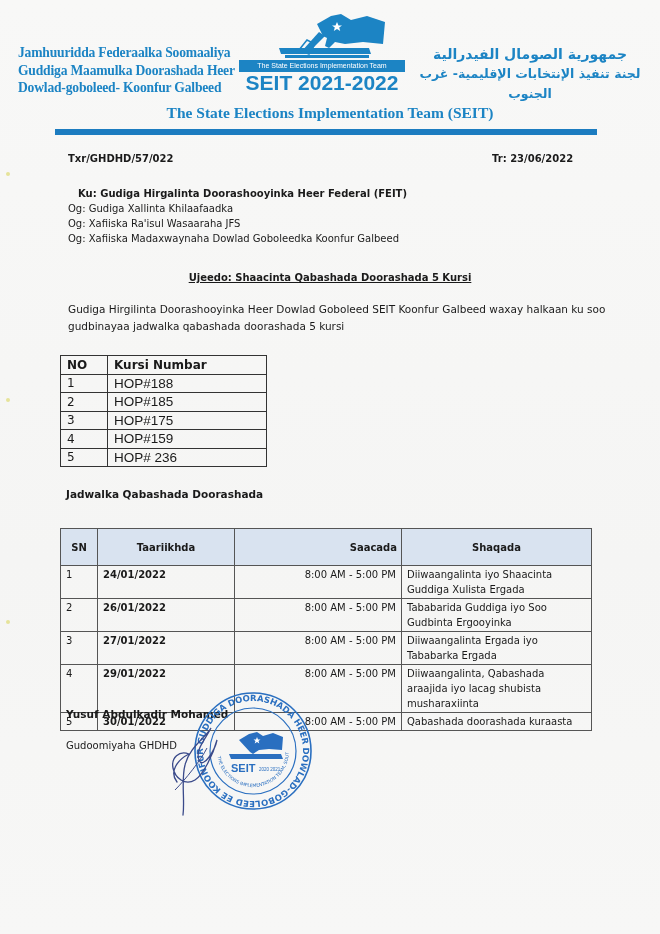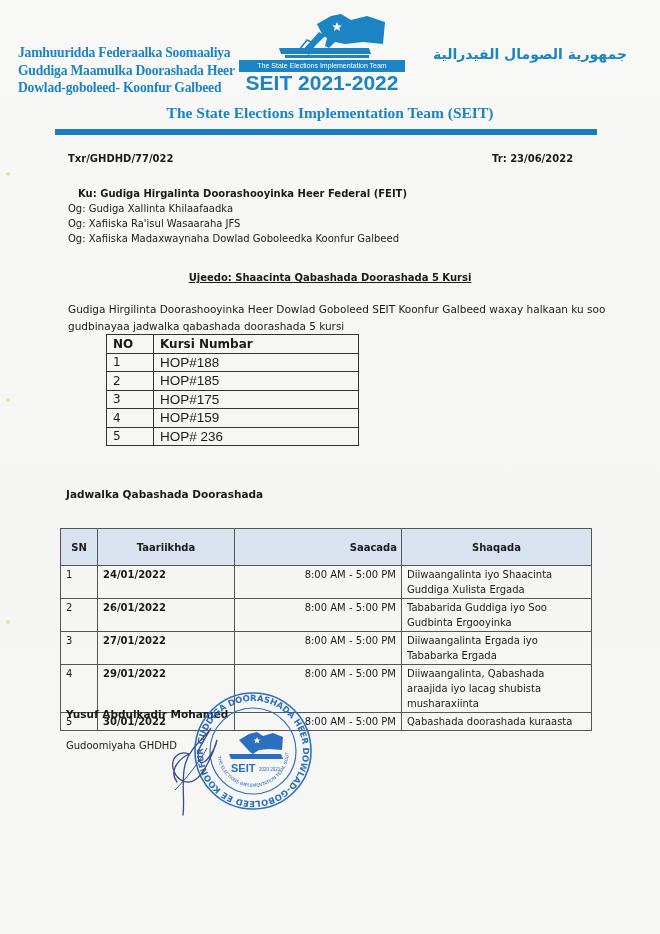--- a/index.html
+++ b/index.html
@@ -18,21 +18,21 @@
   .subtitle { position:absolute; left:0; top:104px; width:660px; text-align:center; font-family:"Liberation Serif", serif;
               font-weight:bold; color:#1c84c4; font-size:15.5px; }
   .rule { position:absolute; left:55px; top:129px; width:542px; height:6px; background:#1c7cc0; }
   .ref { position:absolute; left:68px; top:153px; font-size:10px; font-weight:bold; font-family:"DejaVu Sans", sans-serif; }
   .date { position:absolute; left:492px; top:153px; font-size:10px; font-weight:bold; }
   .addr { position:absolute; left:68px; top:186px; font-size:10px; line-height:15px; }
   .addr .to { font-weight:bold;margin-left:10px; }
   .subject { position:absolute; left:0; top:272px; width:660px; text-align:center; font-size:10px; font-weight:bold; text-decoration:underline; }
   .intro { position:absolute; left:68px; top:301px; width:540px; font-size:10.5px; line-height:17px; }
   table { border-collapse:collapse; }
-  .seats { position:absolute; left:60px; top:334px; width:253px;margin-left:46px; }
+  .seats { position:absolute; left:60px; top:355px; width:207px; }
   .seats td, .seats th { border:1px solid #333; height:17.5px; padding:0 6px; text-align:left; font-size:13.5px; font-family:"Liberation Sans", sans-serif; font-weight:normal; }
   .seats th { font-family:"DejaVu Sans", sans-serif; font-weight:bold; font-size:12px; }
   .seats .c1 { width:34px; font-family:"DejaVu Sans", sans-serif; font-size:12px; }
   .sched-title { position:absolute; left:66px; top:488px; font-size:10.5px; font-weight:bold; }
   .sched { position:absolute; left:60px; top:528px; width:532px; font-size:10px; }
   .sched th { background:#d9e3f0; font-weight:bold; text-align:center; height:14px; border:1px solid #555; padding:11px 4px; }
   .sched td { border:1px solid #555; vertical-align:top; padding:1px 5px; line-height:15px; height:29px; }
   .sched tr.last td { height:14px; }
   .sched .c-sn { width:26px; }
   .sched .c-date { width:126px; font-weight:bold; }
@@ -69,26 +69,27 @@
 
       <path d="M40 40 L130 40 L132 46 L42 46 Z" fill="#1c84c4"></path>
       <rect x="46" y="47" width="84" height="3" fill="#1c84c4"></rect>
     </svg>
     <div class="logo-band">The State Elections Implementation Team</div>
     <div class="logo-title">SEIT 2021-2022</div>
   </div>
 
   <div class="hdr-right">
     <div>جمهورية الصومال الفيدرالية</div>
+    <div style="font-size:12.5px">لجنة تنفيذ الإنتخابات الإقليمية- غرب الجنوب</div>
   </div>
 
   <div class="subtitle">The State Elections Implementation Team (SEIT)</div>
   <div class="rule"></div>
 
-  <div class="ref">Txr/GHDHD/77/022</div>
+  <div class="ref">Txr/GHDHD/57/022</div>
   <div class="date">Tr: 23/06/2022</div>
 
   <div class="addr">
     <div class="to">Ku: Gudiga Hirgalinta Doorashooyinka Heer Federal (FEIT)</div>
     <div>Og: Gudiga Xallinta Khilaafaadka</div>
     <div>Og: Xafiiska Ra'isul Wasaaraha JFS</div>
     <div>Og: Xafiiska Madaxwaynaha Dowlad Goboleedka Koonfur Galbeed</div>
   </div>
 
   <div class="subject">Ujeedo: Shaacinta Qabashada Doorashada 5 Kursi</div>

